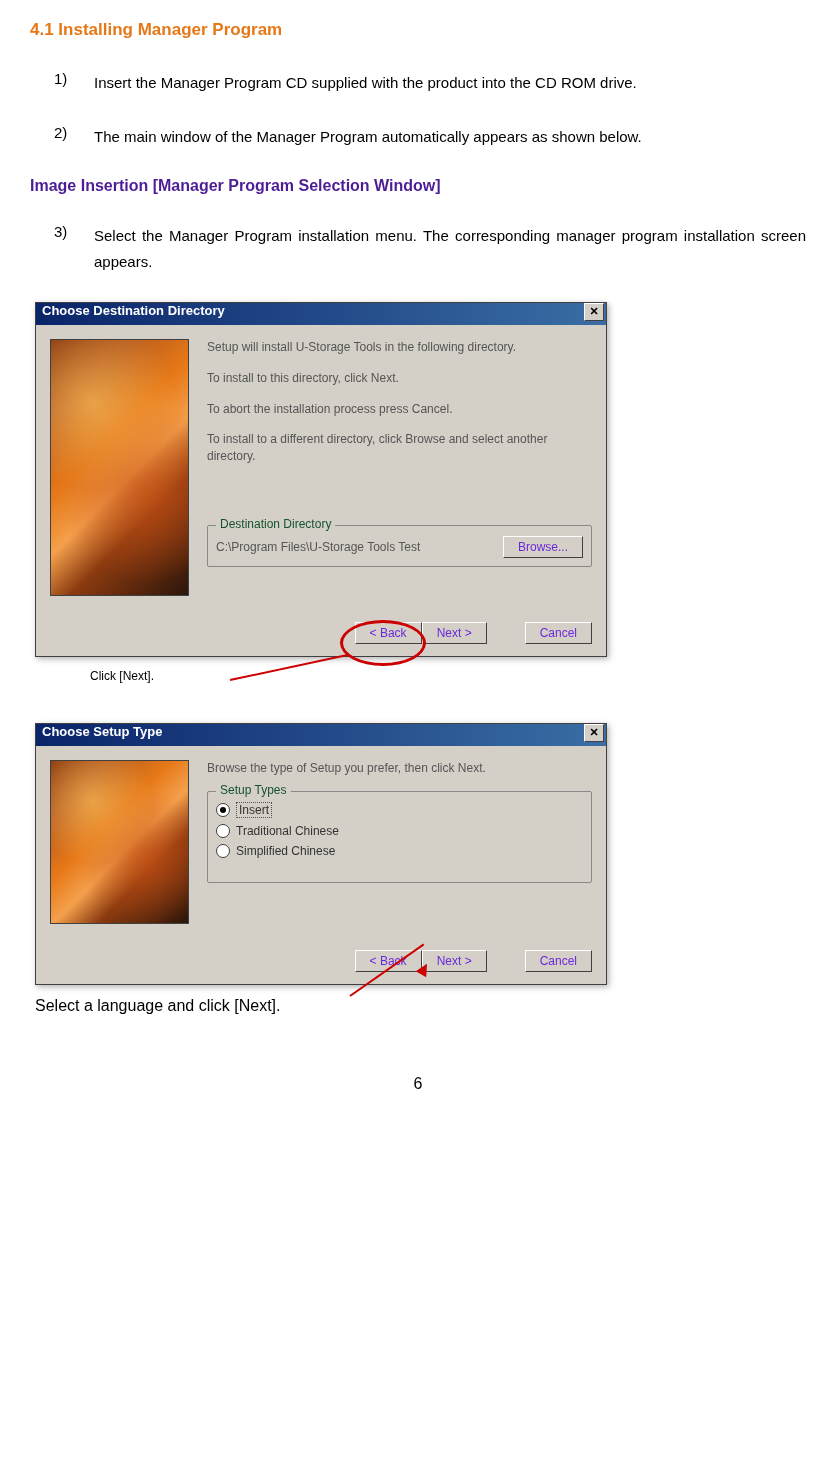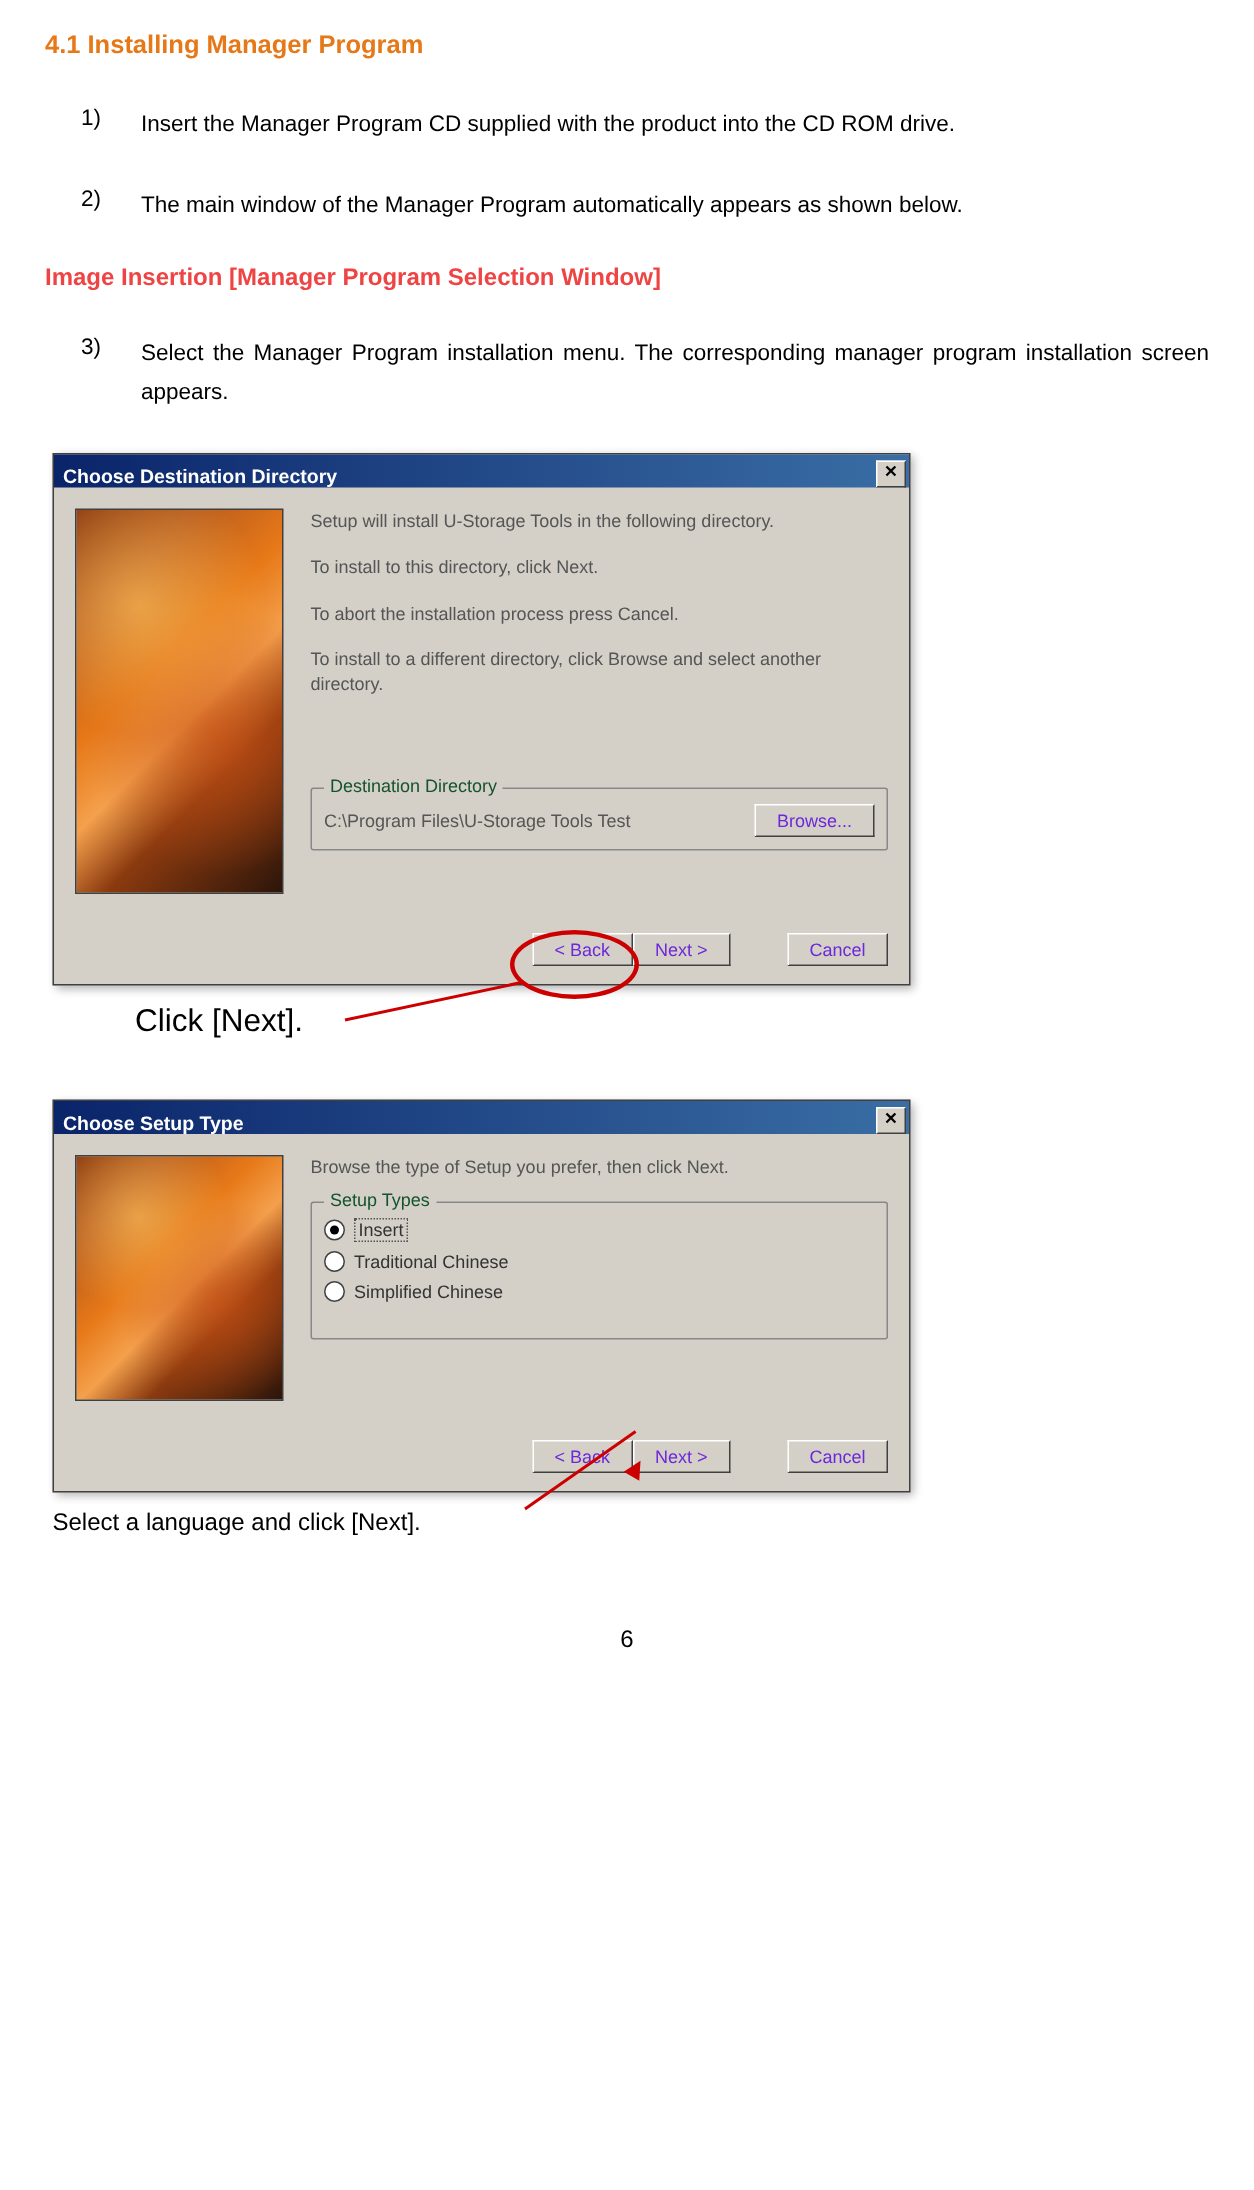--- a/index.html
+++ b/index.html
@@ -30,39 +30,39 @@
     }
     .list-marker {
       min-width: 40px;
     }
     .list-text {
       flex: 1;
       line-height: 1.7;
       text-align: justify;
     }
     .image-insertion {
-      color: #ef4444;
+      color: #4c1d95;
       font-weight: bold;
       margin-bottom: 28px;
       font-size: 16px;
     }
     .dialog {
       width: 570px;
       background: #D4D0C8;
       border: 1px solid #404040;
       box-shadow: 2px 2px 6px rgba(0,0,0,0.3);
       margin-bottom: 12px;
       margin-left: 5px;
     }
     .titlebar {
       background: linear-gradient(to right, #0A246A, #3A6EA5);
       color: #fff;
       height: 22px;
       display: flex;
-      align-items: flex-end;
+      align-items: flex-start;
       justify-content: space-between;
       padding: 0 2px 0 6px;
       font-size: 13px;
       font-weight: bold;
     }
     .close-btn {
       width: 18px;
       height: 16px;
       background: #D4D0C8;
       color: #000;
@@ -199,21 +199,21 @@
     }
     .arrow-head {
       position: absolute;
       width: 0;
       height: 0;
       pointer-events: none;
     }
     .click-caption {
       margin-left: 60px;
       margin-bottom: 40px;
-      font-size: 21px;
+      font-size: 12px;
     }
     .final-caption {
       margin-left: 5px;
       margin-top: 8px;
       font-size: 16px;
     }
     .page-number {
       text-align: center;
       margin-top: 60px;
       font-size: 16px;

